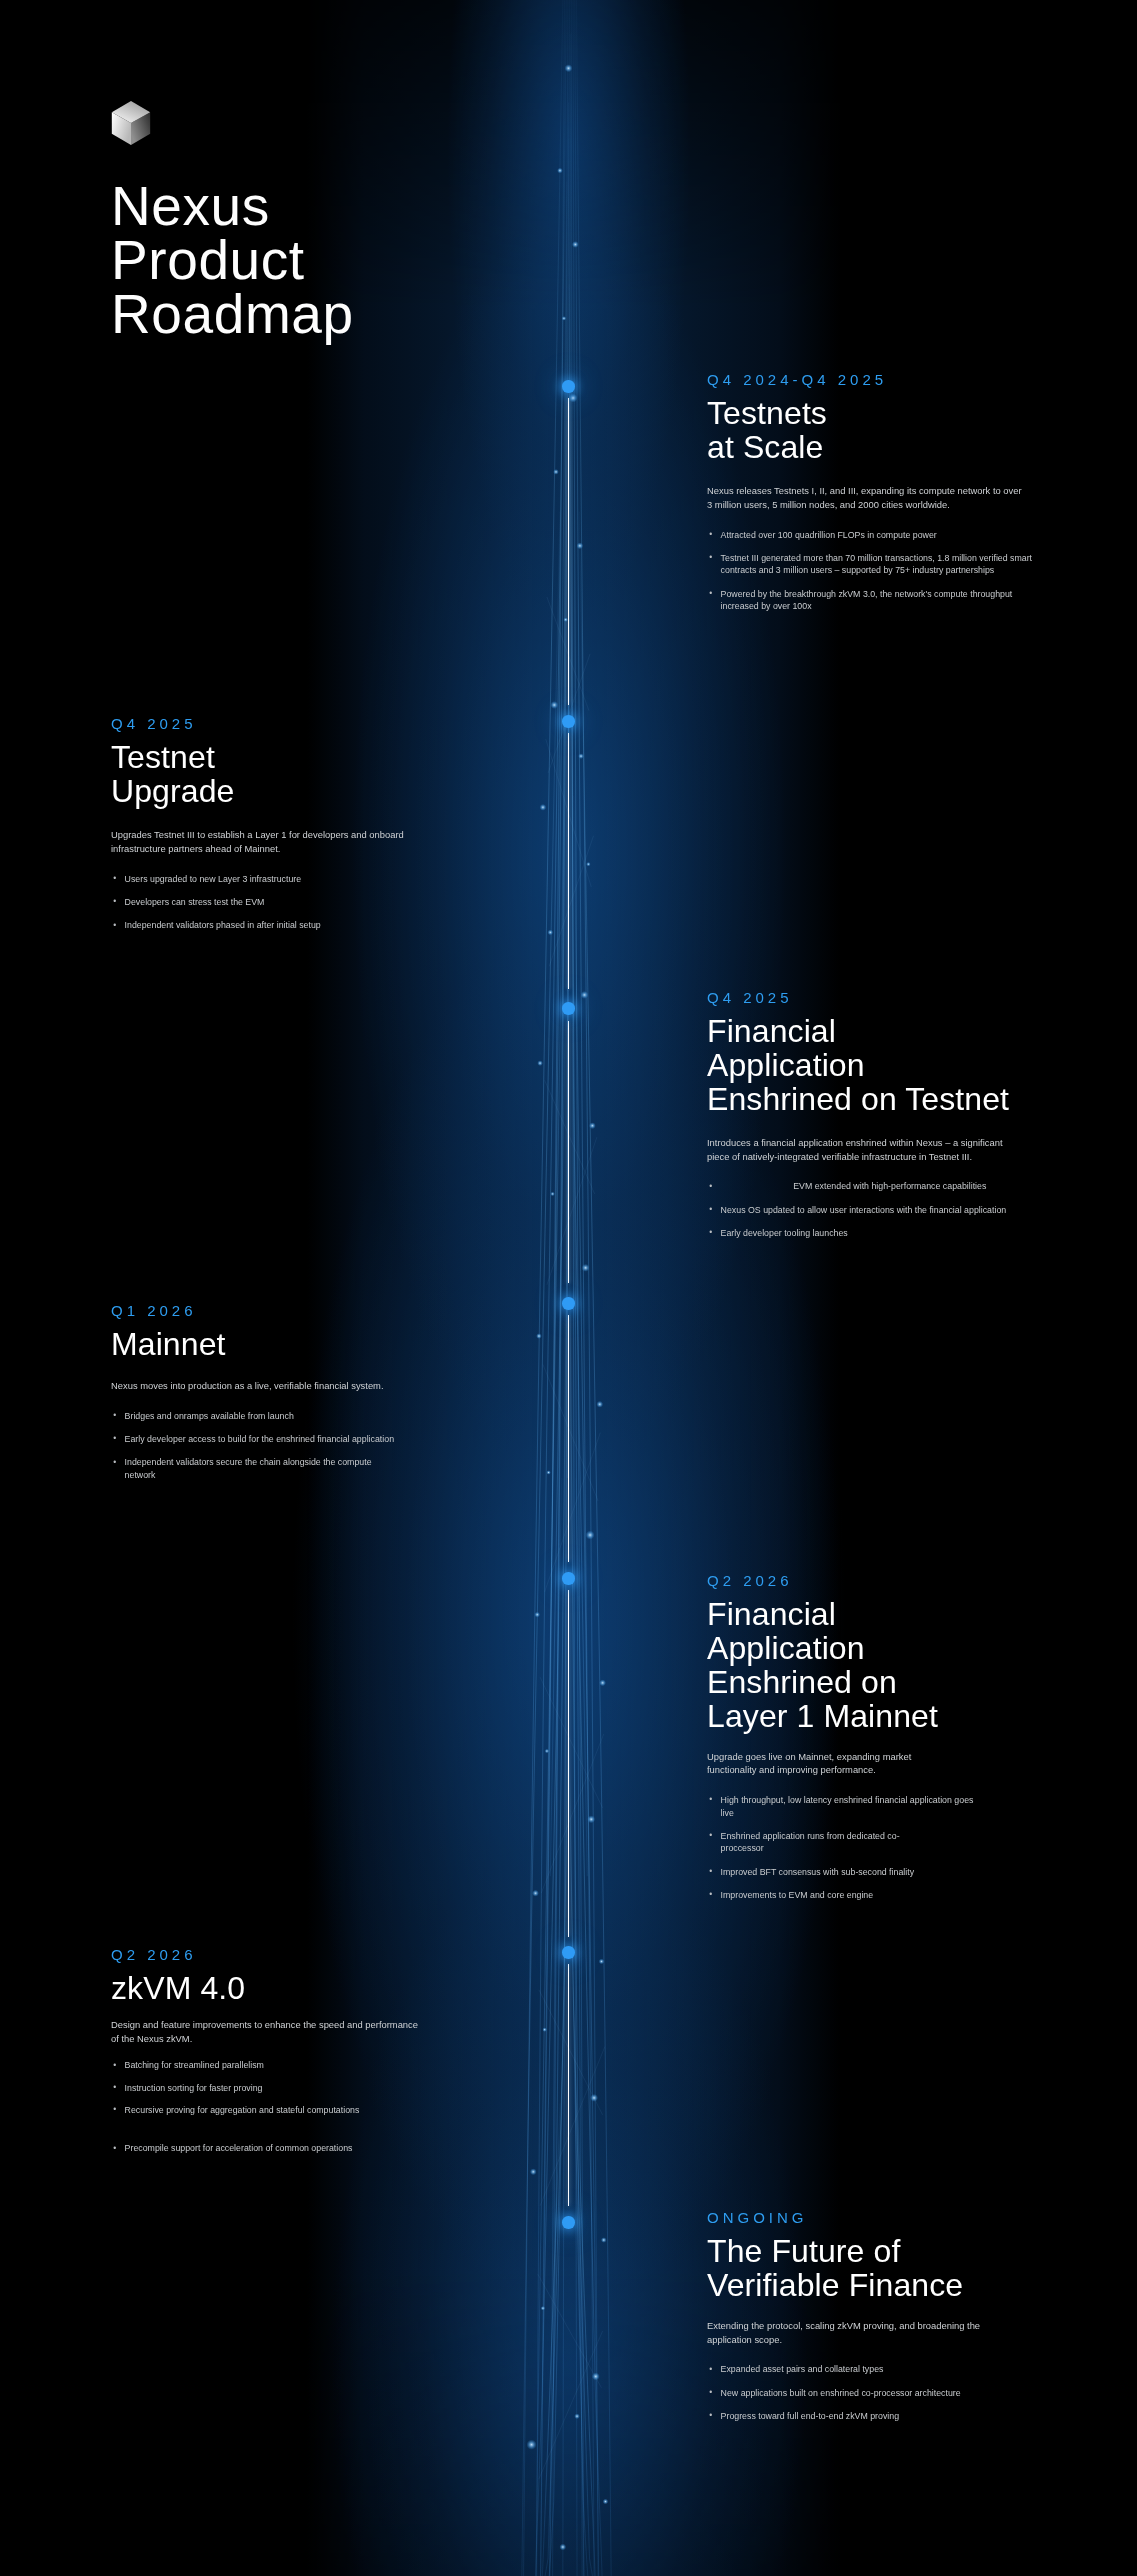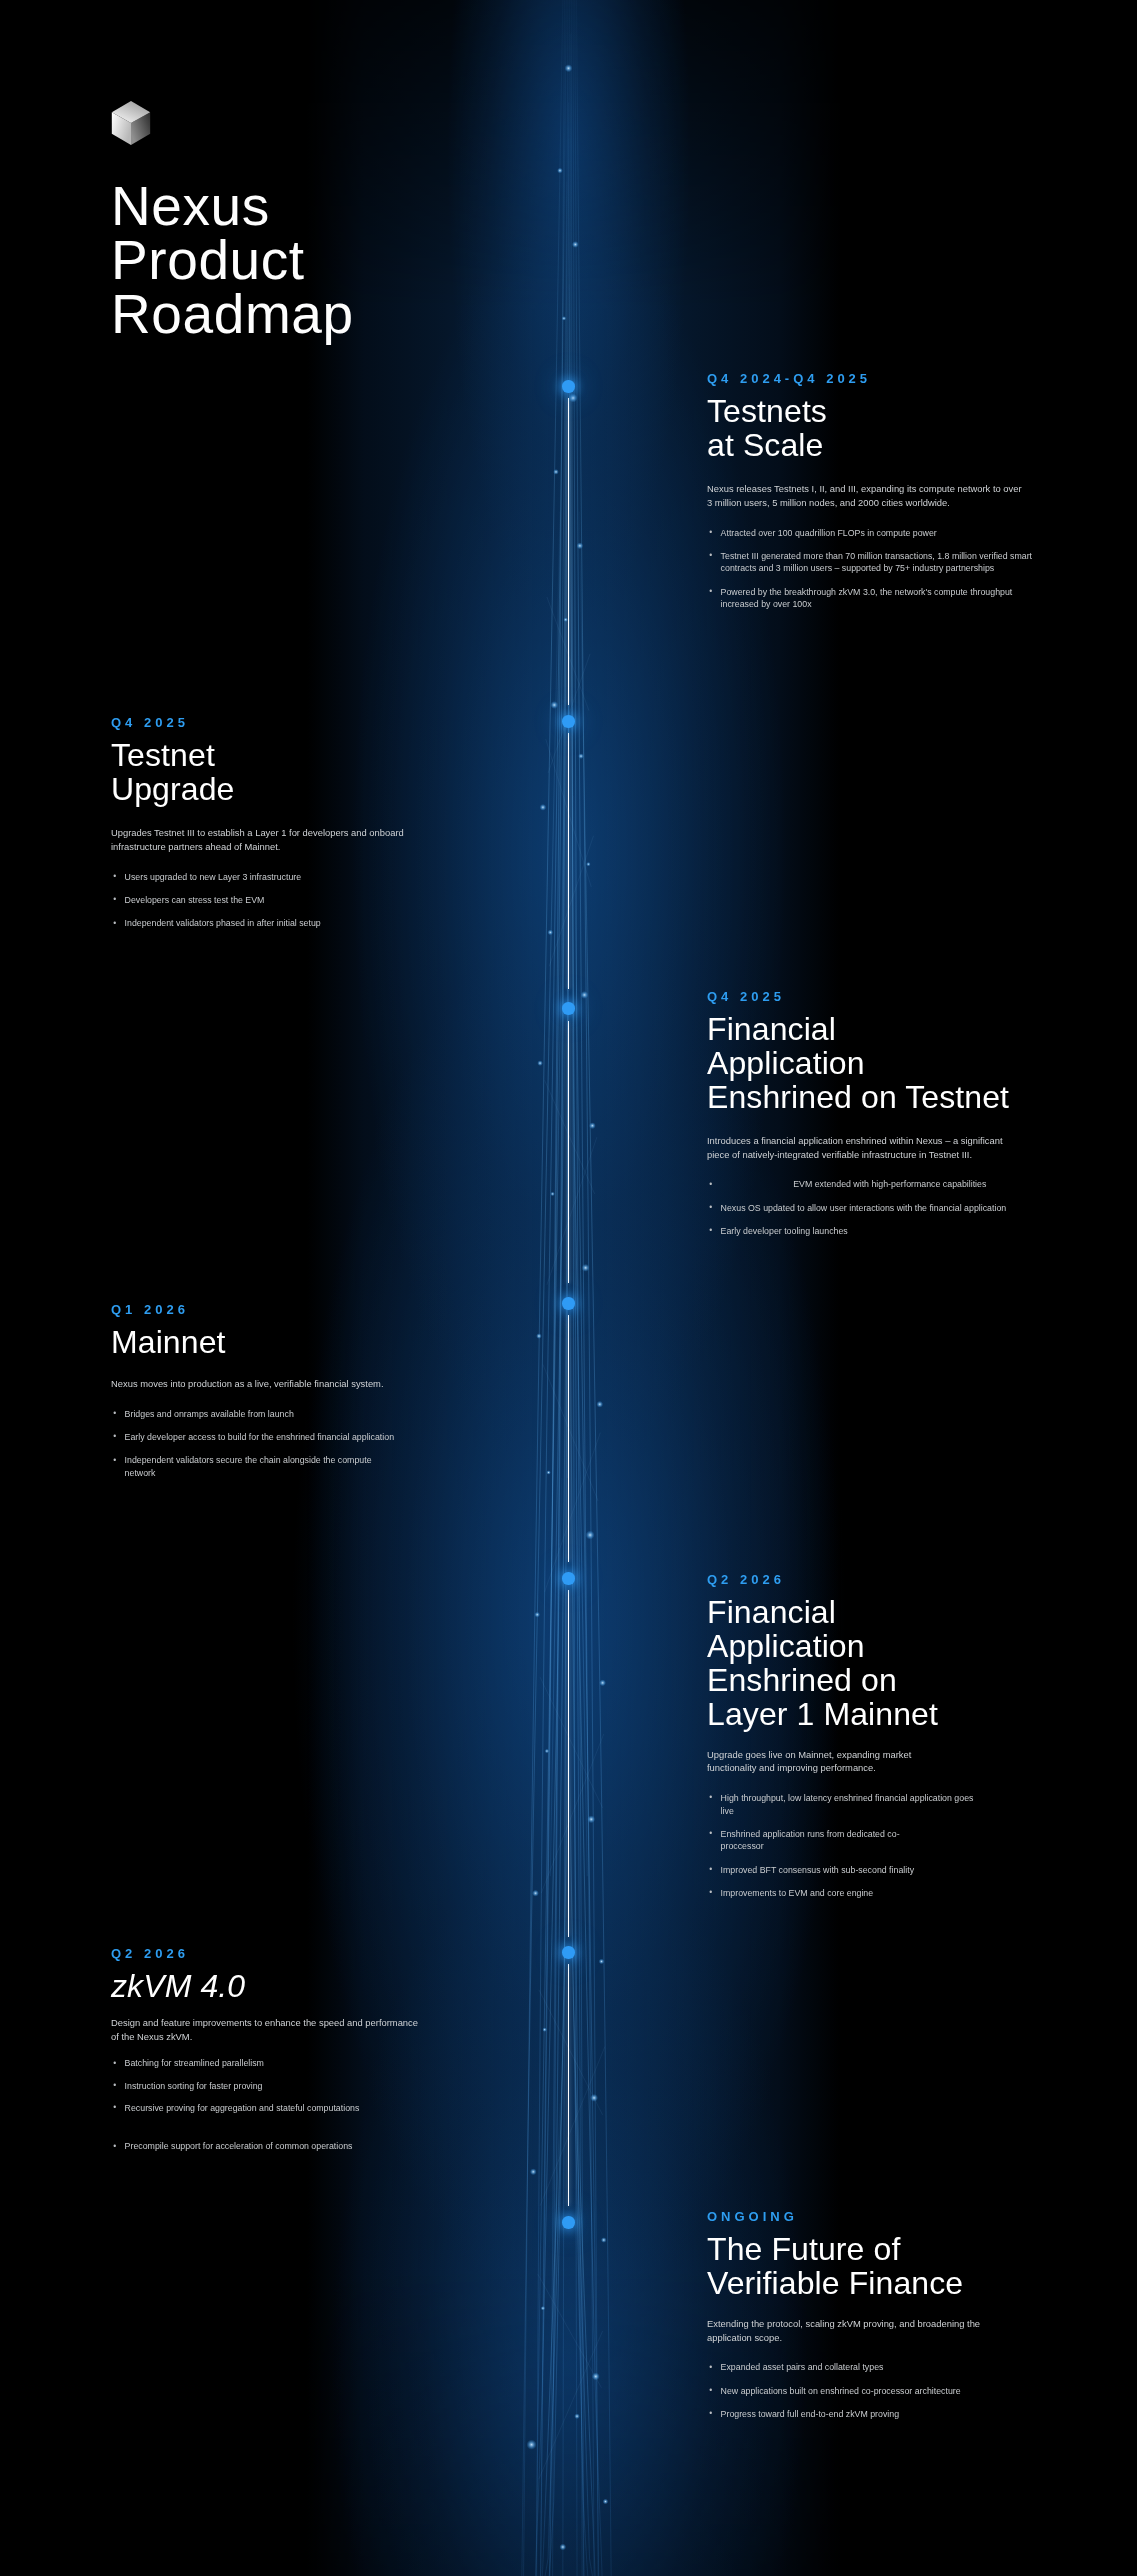--- a/index.html
+++ b/index.html
@@ -52,21 +52,21 @@
     color:#fdfdfd;
   }
   .brand-title span{ display:block; }
 
   
   .ms{ position:absolute; z-index:5; }
   .ms.left{ left:111px; width:364px; }
   .ms.right{ left:707px; width:364px; }
 
   .ms-date{
-    color:#2e9df0; font-size:13px; letter-spacing:4px; font-weight:700;
+    color:#2e9df0; font-size:15px; letter-spacing:4px; font-weight:400;
     margin-bottom:9px; white-space:nowrap;
   }
   .ms-title{
     font-size:32px; line-height:1.06; font-weight:300; color:#fff;
     letter-spacing:0.1px; margin-bottom:19.3px;
   }
   .ms-desc{
     font-size:9.4px; line-height:1.46; color:#cfd2d5; font-weight:400;
     margin-bottom:17px; max-width:341px;
   }
@@ -301,21 +301,21 @@
   <ul class="ms-bullets">
     <li style="max-width:267px;">High throughput, low latency enshrined financial application goes live</li>
     <li style="max-width:227px;">Enshrined application runs from dedicated co-proccessor</li>
     <li style="max-width:227px;">Improved BFT consensus with sub-second finality</li>
     <li>Improvements to EVM and core engine</li>
   </ul>
 </div>
 
 <div class="ms left" style="top:1946px;">
   <div class="ms-date">Q2 2026</div>
-  <div class="ms-title" style="margin-bottom:12.5px;font-style:italic;">
+  <div class="ms-title" style="margin-bottom:12.5px;">
     <span style="display:block">zkVM 4.0</span>
   </div>
   <div class="ms-desc" style="max-width:310px;margin-bottom:13.6px;">Design and feature improvements to enhance the speed and performance of the Nexus zkVM.</div>
   <ul class="ms-bullets">
     <li style="margin-bottom:9.7px;">Batching for streamlined parallelism</li>
     <li style="margin-bottom:9.7px;">Instruction sorting for faster proving</li>
     <li style="max-width:279px;margin-bottom:26px;">Recursive proving for aggregation and stateful computations</li>
     <li style="max-width:279px;">Precompile support for acceleration of common operations</li>
   </ul>
 </div>

